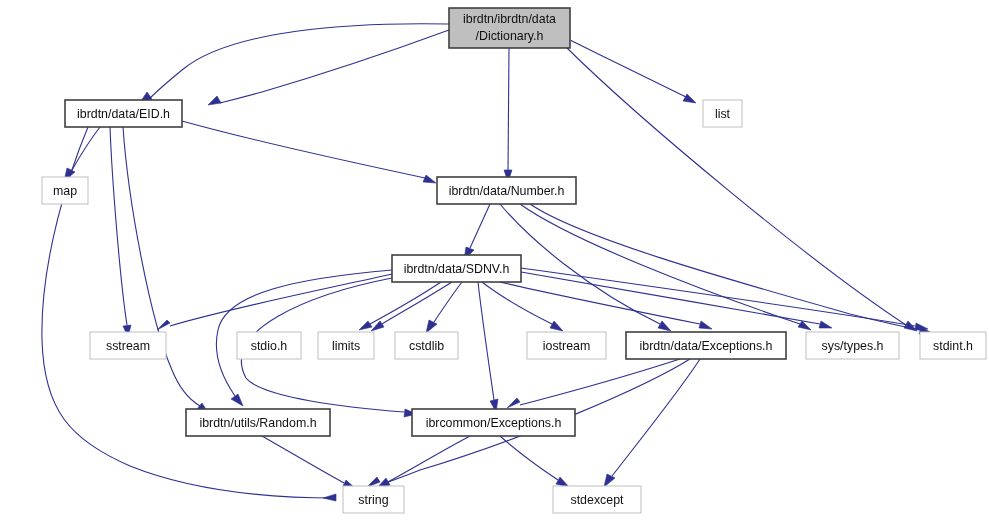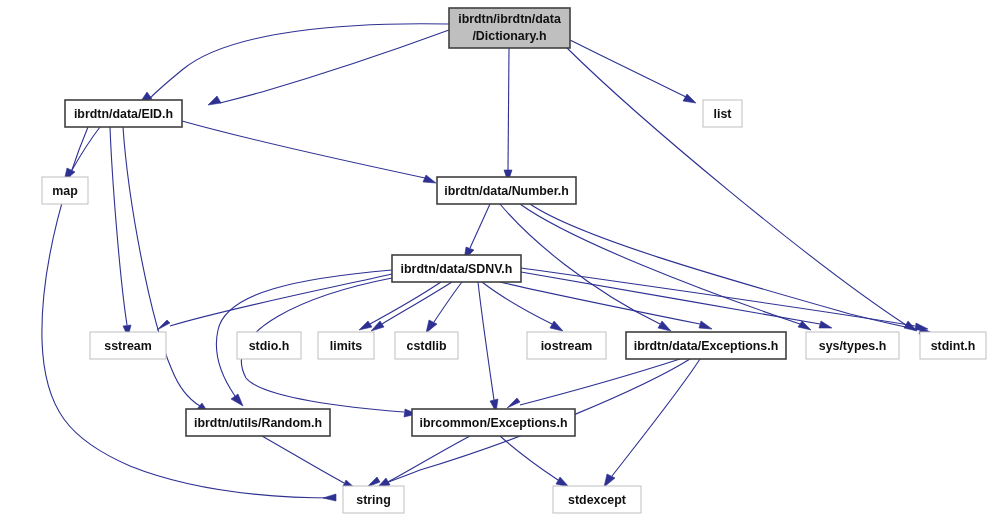--- a/index.html
+++ b/index.html
@@ -10,21 +10,20 @@
   body {
     width: 989px;
     height: 520px;
     font-family: "Liberation Sans", sans-serif;
     overflow: hidden;
   }
   #graph-root {
     position: relative;
     width: 989px;
     height: 520px;
-    font-weight: bold;
   }
   svg#dep-graph {
     display: block;
     width: 989px;
     height: 520px;
   }
   .edge-path {
     fill: none;
     stroke: #2e3192;
     stroke-width: 1.1;

